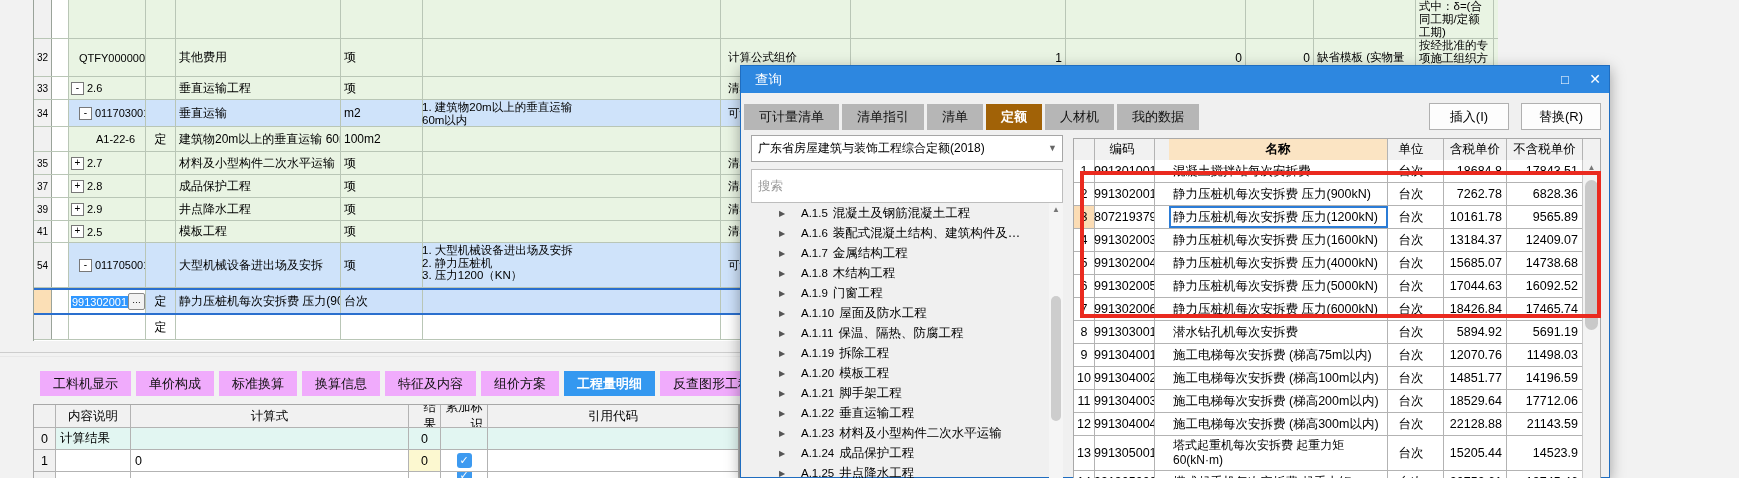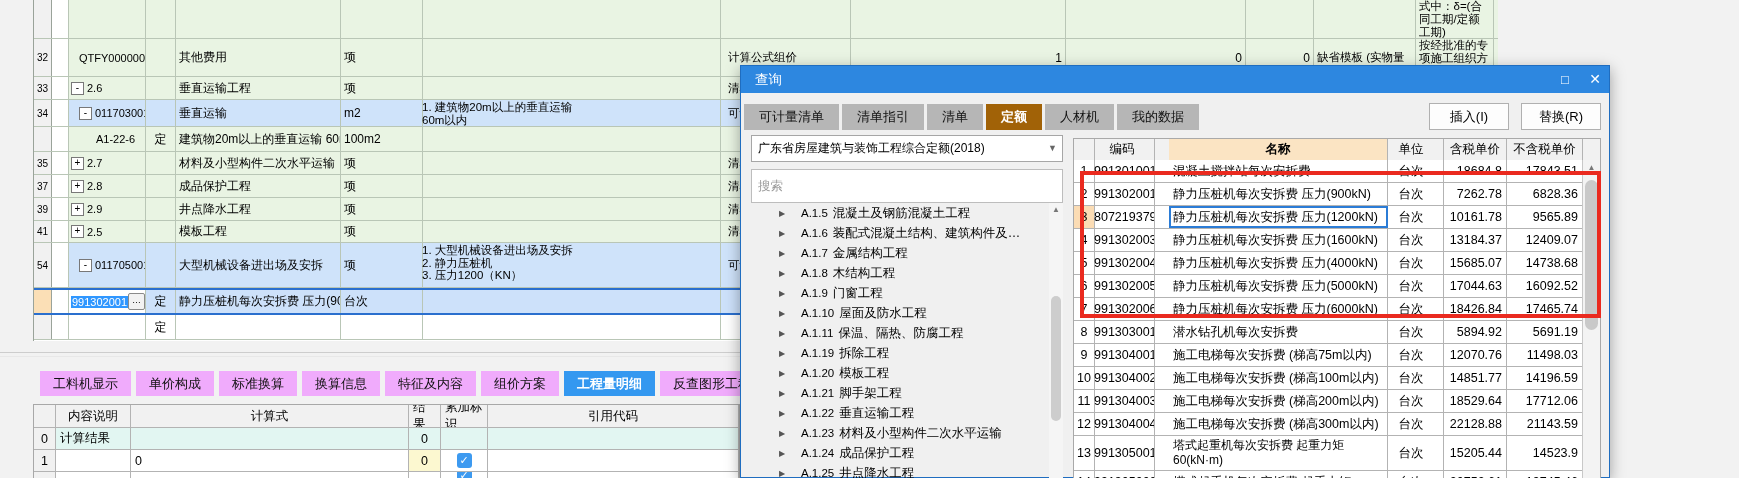--- a/index.html
+++ b/index.html
@@ -33,21 +33,21 @@
   .morebtn{margin-left:auto;flex:0 0 15px;height:15px;border:1px solid #8a8a8a;background:#f2f2f2;border-radius:2px;font-size:9px;line-height:13px;text-align:center;}
   
   #splitter{position:absolute;left:0;top:352px;width:740px;height:3px;border-top:1px solid #cdcdcd;border-bottom:1px solid #e8e8e8;}
   
   #btabs{position:absolute;left:40px;top:371px;height:25px;display:flex;gap:5px;}
   .btab{background:#f0abfc;color:#111;font-size:13px;line-height:25px;padding:0 13px;white-space:nowrap;}
   .btab:nth-of-type(7){background:#3498f0;color:#fff;font-weight:bold;}
   
   #btable{position:absolute;left:33px;top:404px;width:707px;height:74px;overflow:hidden;background:#fff;border:1px solid #a8a8a8;border-bottom:none;box-sizing:border-box;}
   .brow{position:relative;border-bottom:1px solid #b3b3b3;box-sizing:border-box;}
-  .bh{height:23px;background:#f1f1f1;}
+  .bh{height:23px;background:#f1f1f1;text-align:right;}
   .br0{height:22px;background:#e2f6f2;}
   .br1{height:22px;background:#fff;}
   .br2{height:7px;background:#fff;}
   .bc{position:absolute;top:0;bottom:0;border-right:1px solid #b3b3b3;display:flex;align-items:center;font-size:12.5px;overflow:hidden;padding:0 4px;box-sizing:border-box;}
   .bnum{left:0;width:22px;justify-content:center;padding:0;}
   .bdesc{left:22px;width:75px;}
   .bcalc{left:97px;width:278px;}
   .bres{left:375px;width:32px;justify-content:center;}
   .bflag{left:407px;width:47px;justify-content:center;}
   .bref{left:454px;width:251px;}

